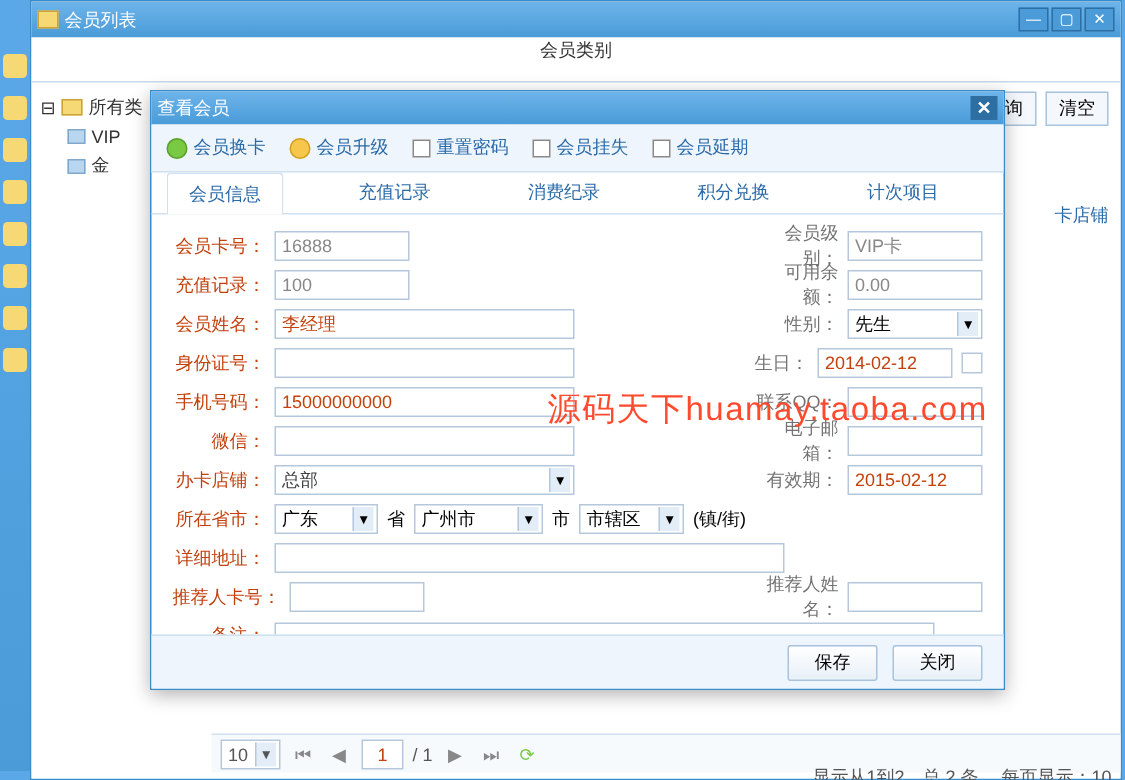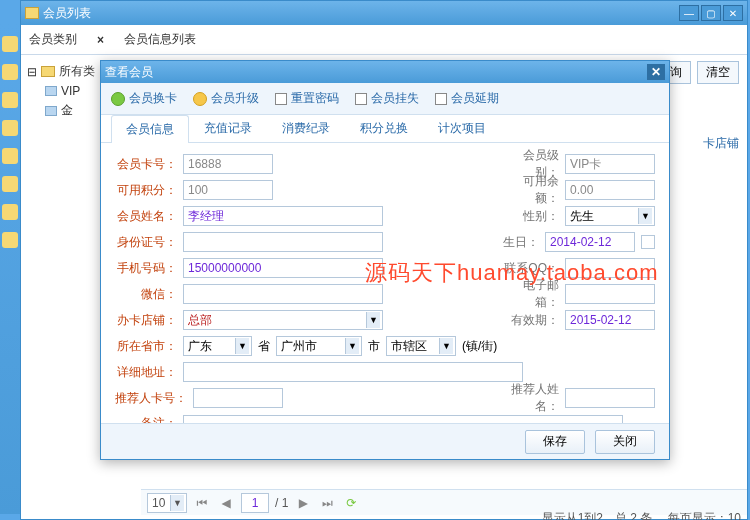--- a/index.html
+++ b/index.html
@@ -4,45 +4,45 @@
 <style>
 * { box-sizing: border-box; margin: 0; padding: 0; font-family: "Microsoft YaHei", SimSun, sans-serif; font-size: 12px; }
 body { background: #5aa8e8; width: 750px; height: 520px; overflow: hidden; position: relative; }
 .outer-window { position: absolute; left: 20px; top: 0; width: 728px; height: 520px; background: #fff; border: 1px solid #3a8bca; }
 .outer-titlebar { height: 24px; background: linear-gradient(#6db4ea,#4a9bd8); color: #fff; display: flex; align-items: center; padding: 0 4px; }
 .outer-titlebar .folder-ico { width: 14px; height: 12px; background: #f6d874; border: 1px solid #c9a23a; margin-right: 4px; }
 .win-btns { margin-left: auto; display: flex; gap: 2px; }
 .win-btn { width: 20px; height: 16px; background: #4a9bd8; border: 1px solid #2d6fa3; color: #fff; display: flex; align-items: center; justify-content: center; cursor: pointer; font-size: 10px; }
 .outer-body { display: flex; height: calc(100% - 24px); }
 .content-area { flex: 1; background: #fff; position: relative; }
-.tabs-row { height: 30px; border-bottom: 1px solid #c9d9ea; display: flex; align-items: center; padding: 0 8px; gap: 20px; color: #333; }
+.tabs-row { height: 30px; border-bottom: 1px solid #c9d9ea; display: flex; align-items: center; padding: 0 8px; gap: 20px; color: #333; flex-direction: column; }
 .tabs-row .close-x { font-weight: bold; cursor: pointer; }
 .tree-area { position: absolute; left: 0; top: 30px; width: 100px; padding: 6px; }
 .tree-item { display: flex; align-items: center; gap: 4px; padding: 2px 0; color: #333; }
 .tree-folder { width: 14px; height: 11px; background: #f6d874; border: 1px solid #c9a23a; }
 .tree-leaf-ico { width: 12px; height: 10px; background: #b9d6f0; border: 1px solid #7fa8cc; }
 .right-buttons { position: absolute; right: 8px; top: 36px; display: flex; gap: 6px; }
 .right-buttons button { padding: 2px 8px; border: 1px solid #a9c3dc; background: #f4f8fc; cursor: pointer; }
 .dialog { position: absolute; left: 100px; top: 60px; width: 570px; height: 400px; background: #fff; border: 1px solid #3a8bca; box-shadow: 0 3px 12px rgba(0,0,0,.3); z-index: 10; }
 .dlg-title { height: 22px; background: linear-gradient(#6db4ea,#4a9bd8); color: #fff; display: flex; align-items: center; padding: 0 4px; }
 .dlg-close { margin-left: auto; width: 18px; height: 16px; background: #2d6fa3; color: #fff; display: flex; align-items: center; justify-content: center; cursor: pointer; font-weight: bold; }
 .toolbar { height: 32px; background: #eef5fc; border-bottom: 1px solid #d0e0ef; display: flex; align-items: center; padding: 0 10px; gap: 16px; }
 .tool-item { display: flex; align-items: center; gap: 4px; color: #2a6aa8; cursor: pointer; }
 .tool-ico { width: 14px; height: 14px; border-radius: 50%; }
 .ico-green { background: #7ac943; border: 1px solid #5aa02c; }
 .ico-yellow { background: #f6c74a; border: 1px solid #d4a020; }
 .checkbox { width: 12px; height: 12px; border: 1px solid #888; background: #fff; display: inline-block; }
-.inner-tabs { height: 28px; border-bottom: 1px solid #d0e0ef; display: flex; align-items: flex-end; padding: 0 10px; }
+.inner-tabs { height: 28px; border-bottom: 1px solid #d0e0ef; display: flex; align-items: flex-end; padding: 0 10px; gap: 35px; }
 .inner-tab { padding: 5px 14px; color: #2a6aa8; cursor: pointer; border: 1px solid transparent; border-bottom: none; }
 .inner-tab.active { background: #fff; border-color: #d0e0ef; border-radius: 3px 3px 0 0; position: relative; top: 1px; }
 .form-area { padding: 8px 14px; }
 .form-row { display: flex; align-items: center; height: 26px; gap: 6px; }
 .lbl { width: 62px; text-align: right; color: #c2410c; }
 .lbl2 { width: 58px; text-align: right; color: #737373; }
-input[type=text] { height: 20px; border: 1px solid #b5c8db; padding: 0 4px; background: #fff; color: #6d28d9; }
+input[type=text] { height: 20px; border: 1px solid #b5c8db; padding: 0 4px; background: #fff; color: #c2410c; }
 input[readonly] { color: #888; }
 .w90 { width: 90px; } .w200 { width: 200px; } .w340 { width: 340px; }
 .sel { height: 20px; border: 1px solid #b5c8db; background: #fff; display: inline-flex; align-items: center; padding: 0 4px; position: relative; }
 .sel .arrow { position: absolute; right: 2px; width: 14px; height: 16px; background: #e3edf7; border-left: 1px solid #b5c8db; display: flex; align-items: center; justify-content: center; font-size: 9px; }
 .spacer { flex: 1; }
 .date-pick { width: 14px; height: 14px; border: 1px solid #b5c8db; background: #fff; cursor: pointer; }
 textarea { border: 1px solid #b5c8db; resize: none; }
 .dlg-footer { position: absolute; bottom: 0; left: 0; right: 0; height: 36px; background: #eef5fc; border-top: 1px solid #d0e0ef; display: flex; align-items: center; justify-content: flex-end; padding: 0 14px; gap: 10px; }
 .dlg-footer button { width: 60px; height: 24px; border: 1px solid #a9c3dc; background: linear-gradient(#fff,#e8f0f8); cursor: pointer; border-radius: 2px; }
 .pager { position: absolute; bottom: 4px; left: 120px; right: 0; height: 26px; display: flex; align-items: center; gap: 6px; color: #555; background: #f6fafd; border-top: 1px solid #d0e0ef; padding: 0 6px; }
@@ -157,21 +157,21 @@
   </div>
   <div class="form-area">
     <div class="form-row">
       <span class="lbl">会员卡号：</span>
       <input class="w90" type="text" readonly="" value="16888" style="">
       <span class="spacer"></span>
       <span class="lbl2">会员级别：</span>
       <input class="w90" type="text" readonly="" value="VIP卡" style="">
     </div>
     <div class="form-row">
-      <span class="lbl">可用积分：</span>
+      <span class="lbl">充值记录：</span>
       <input class="w90" type="text" readonly="" value="100" style="">
       <span class="spacer"></span>
       <span class="lbl2">可用余额：</span>
       <input class="w90" type="text" readonly="" value="0.00" style="">
     </div>
     <div class="form-row">
       <span class="lbl">会员姓名：</span>
       <input class="w200" type="text" value="李经理" style="">
       <span class="spacer"></span>
       <span class="lbl2">性别：</span>
@@ -198,21 +198,21 @@
     <div class="form-row">
       <span class="lbl">微信：</span>
       <input class="w200" type="text" style="">
       <span class="spacer"></span>
       <span class="lbl2">电子邮箱：</span>
       <input class="w90" type="text" style="">
     </div>
     <div class="form-row">
       <span class="lbl">办卡店铺：</span>
       <div class="sel w200">
-          <span style="color:#b91c1c">总部</span>
+          <span style="color:#404040">总部</span>
           <span class="arrow">▼</span>
         </div>
       <span class="spacer"></span>
       <span class="lbl2">有效期：</span>
       <input class="w90" type="text" value="2015-02-12" style="">
     </div>
     <div class="form-row">
       <span class="lbl">所在省市：</span>
       <div class="sel" style="width:69px">
           <span>广东</span>

